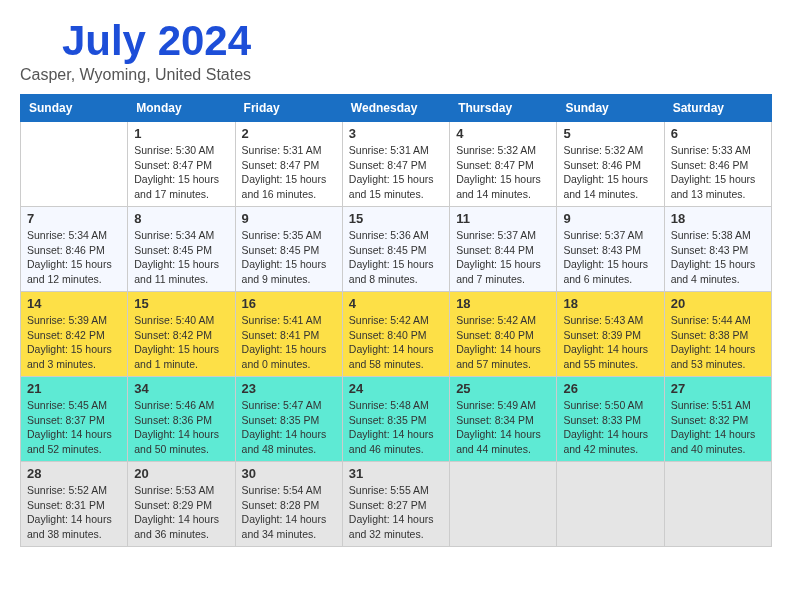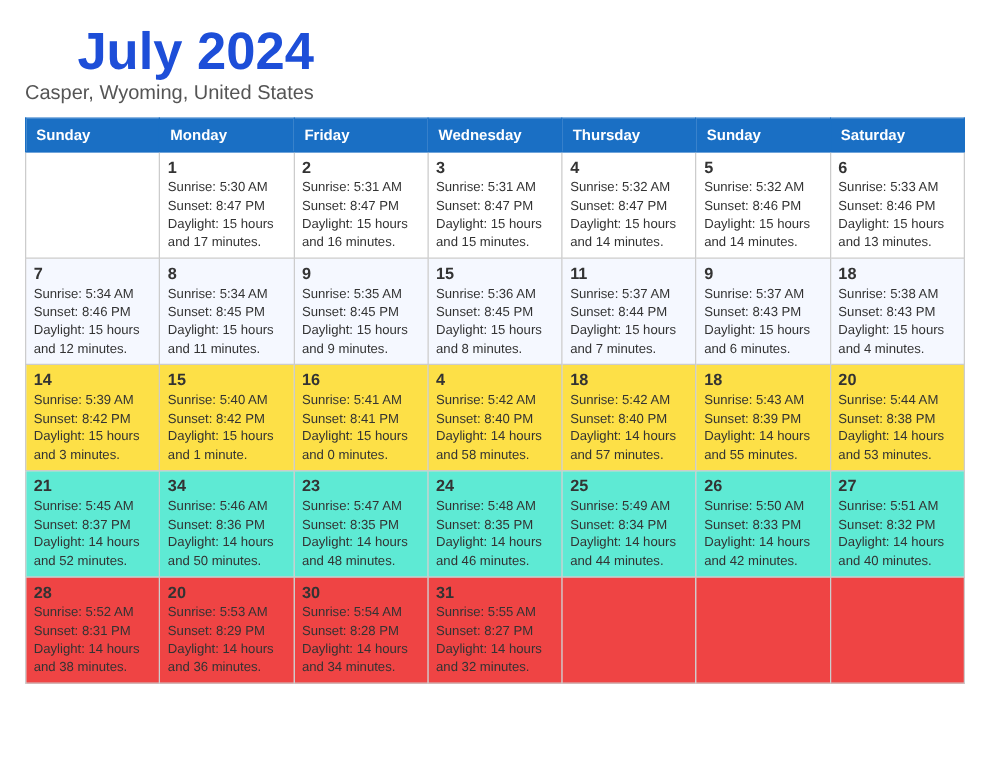--- a/index.html
+++ b/index.html
@@ -216,21 +216,21 @@
         </td>
         <td>
           <div class="day-number">26</div>
           <div class="day-info">Sunrise: 5:50 AM<br>Sunset: 8:33 PM<br>Daylight: 14 hours<br>and 42 minutes.</div>
         </td>
         <td>
           <div class="day-number">27</div>
           <div class="day-info">Sunrise: 5:51 AM<br>Sunset: 8:32 PM<br>Daylight: 14 hours<br>and 40 minutes.</div>
         </td>
       </tr>
-      <tr style="background: #ef4444;">
+      <tr style="background: #e5e5e5;">
         <td>
           <div class="day-number">28</div>
           <div class="day-info">Sunrise: 5:52 AM<br>Sunset: 8:31 PM<br>Daylight: 14 hours<br>and 38 minutes.</div>
         </td>
         <td>
           <div class="day-number">20</div>
           <div class="day-info">Sunrise: 5:53 AM<br>Sunset: 8:29 PM<br>Daylight: 14 hours<br>and 36 minutes.</div>
         </td>
         <td>
           <div class="day-number">30</div>

